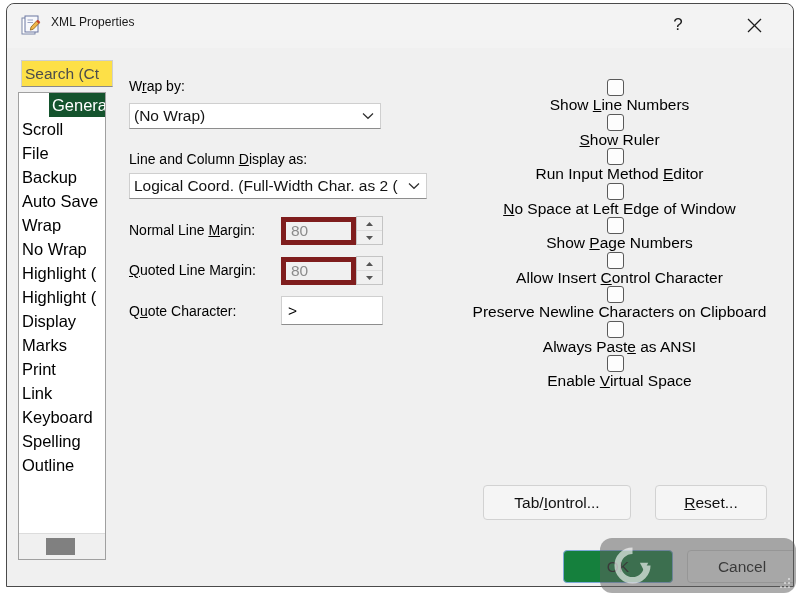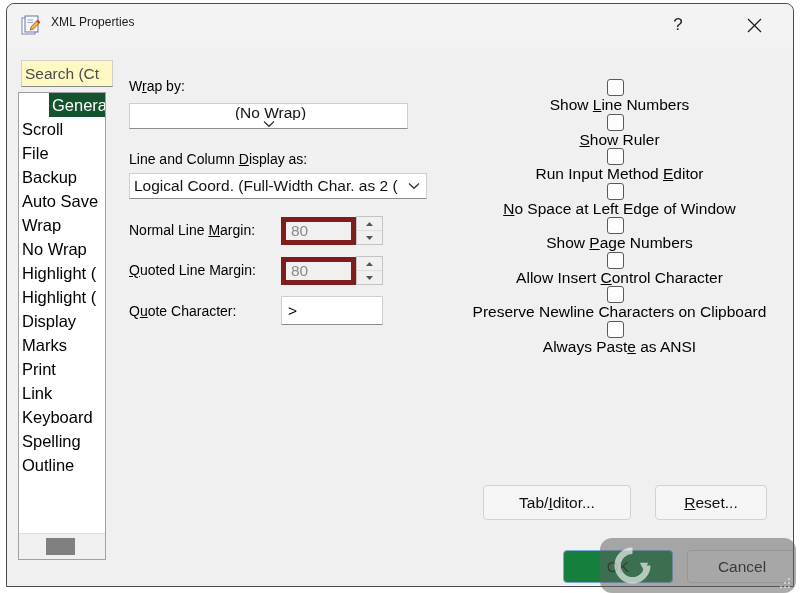--- a/index.html
+++ b/index.html
@@ -69,21 +69,21 @@
 
   
   #search-input {
     position: absolute;
     left: 14px; top: 56px;
     width: 92px;
     height: 27px;
     box-sizing: border-box;
     border: 1px solid #cfcfcf;
     border-bottom: 1px solid #8a8a8a;
-    background: #fef9c3;
+    background: #fde047;
     font-family: "Liberation Sans", sans-serif;
     font-size: 15.5px;
     color: #4c4c4c;
     padding: 0 3px;
     outline: none;
   }
   #search-input::placeholder { color: #4c4c4c; opacity: 1; }
 
   #nav-list {
     position: absolute;
@@ -341,21 +341,21 @@
         <div class="nav-item"><span>Outline</span></div>
       </div>
     <div id="nav-scroll-track">
       <div id="nav-scroll-thumb"></div>
     </div>
   </div>
 
   <div class="form-label" style="left:122px; top:74px;">
     <span>W</span><span class="acc">r</span><span>ap by:</span>
   </div>
-  <div class="combo" id="wrap-by-combo" style="left:122px; top:99px; width:279px;flex-direction:column;">
+  <div class="combo" id="wrap-by-combo" style="left:122px; top:99px; width:252px;">
     <span class="combo-text">(No Wrap)</span>
     <span class="chev">
       <svg width="12" height="8" viewBox="0 0 12 8">
           <path d="M1 1.5 L6 6.3 L11 1.5" fill="none" stroke="#303030" stroke-width="1.2"></path>
         </svg>
     </span>
   </div>
 
   <div class="form-label" style="left:122px; top:147px;">
     <span>Line and Column </span><span class="acc">D</span><span>isplay as:</span>
@@ -438,25 +438,29 @@
         <div class="check-label"><span>Allow Insert </span><span class="acc">C</span><span>ontrol Character</span></div>
       </div>
       <div class="check-row">
         <div class="cbox"></div>
         <div class="check-label"><span>Preserve Newline Characters on Clipboard</span><span class="acc"></span><span></span></div>
       </div>
       <div class="check-row">
         <div class="cbox"></div>
         <div class="check-label"><span>Always Past</span><span class="acc">e</span><span> as ANSI</span></div>
       </div>
+      <div class="check-row">
+        <div class="cbox"></div>
+        <div class="check-label"><span>Enable </span><span class="acc">V</span><span>irtual Space</span></div>
+      </div>
     </div>
 
   <div class="btn" id="tab-indent-btn">
     <span>
-      <span>Tab/</span><span class="acc">I</span><span>ditor...</span>
+      <span>Tab/</span><span class="acc">I</span><span>ontrol...</span>
     </span>
   </div>
   <div class="btn" id="reset-btn">
     <span>
       <span></span><span class="acc">R</span><span>eset...</span>
     </span>
   </div>
   <div class="btn" id="ok-btn">
     <span>OK</span>
   </div>

